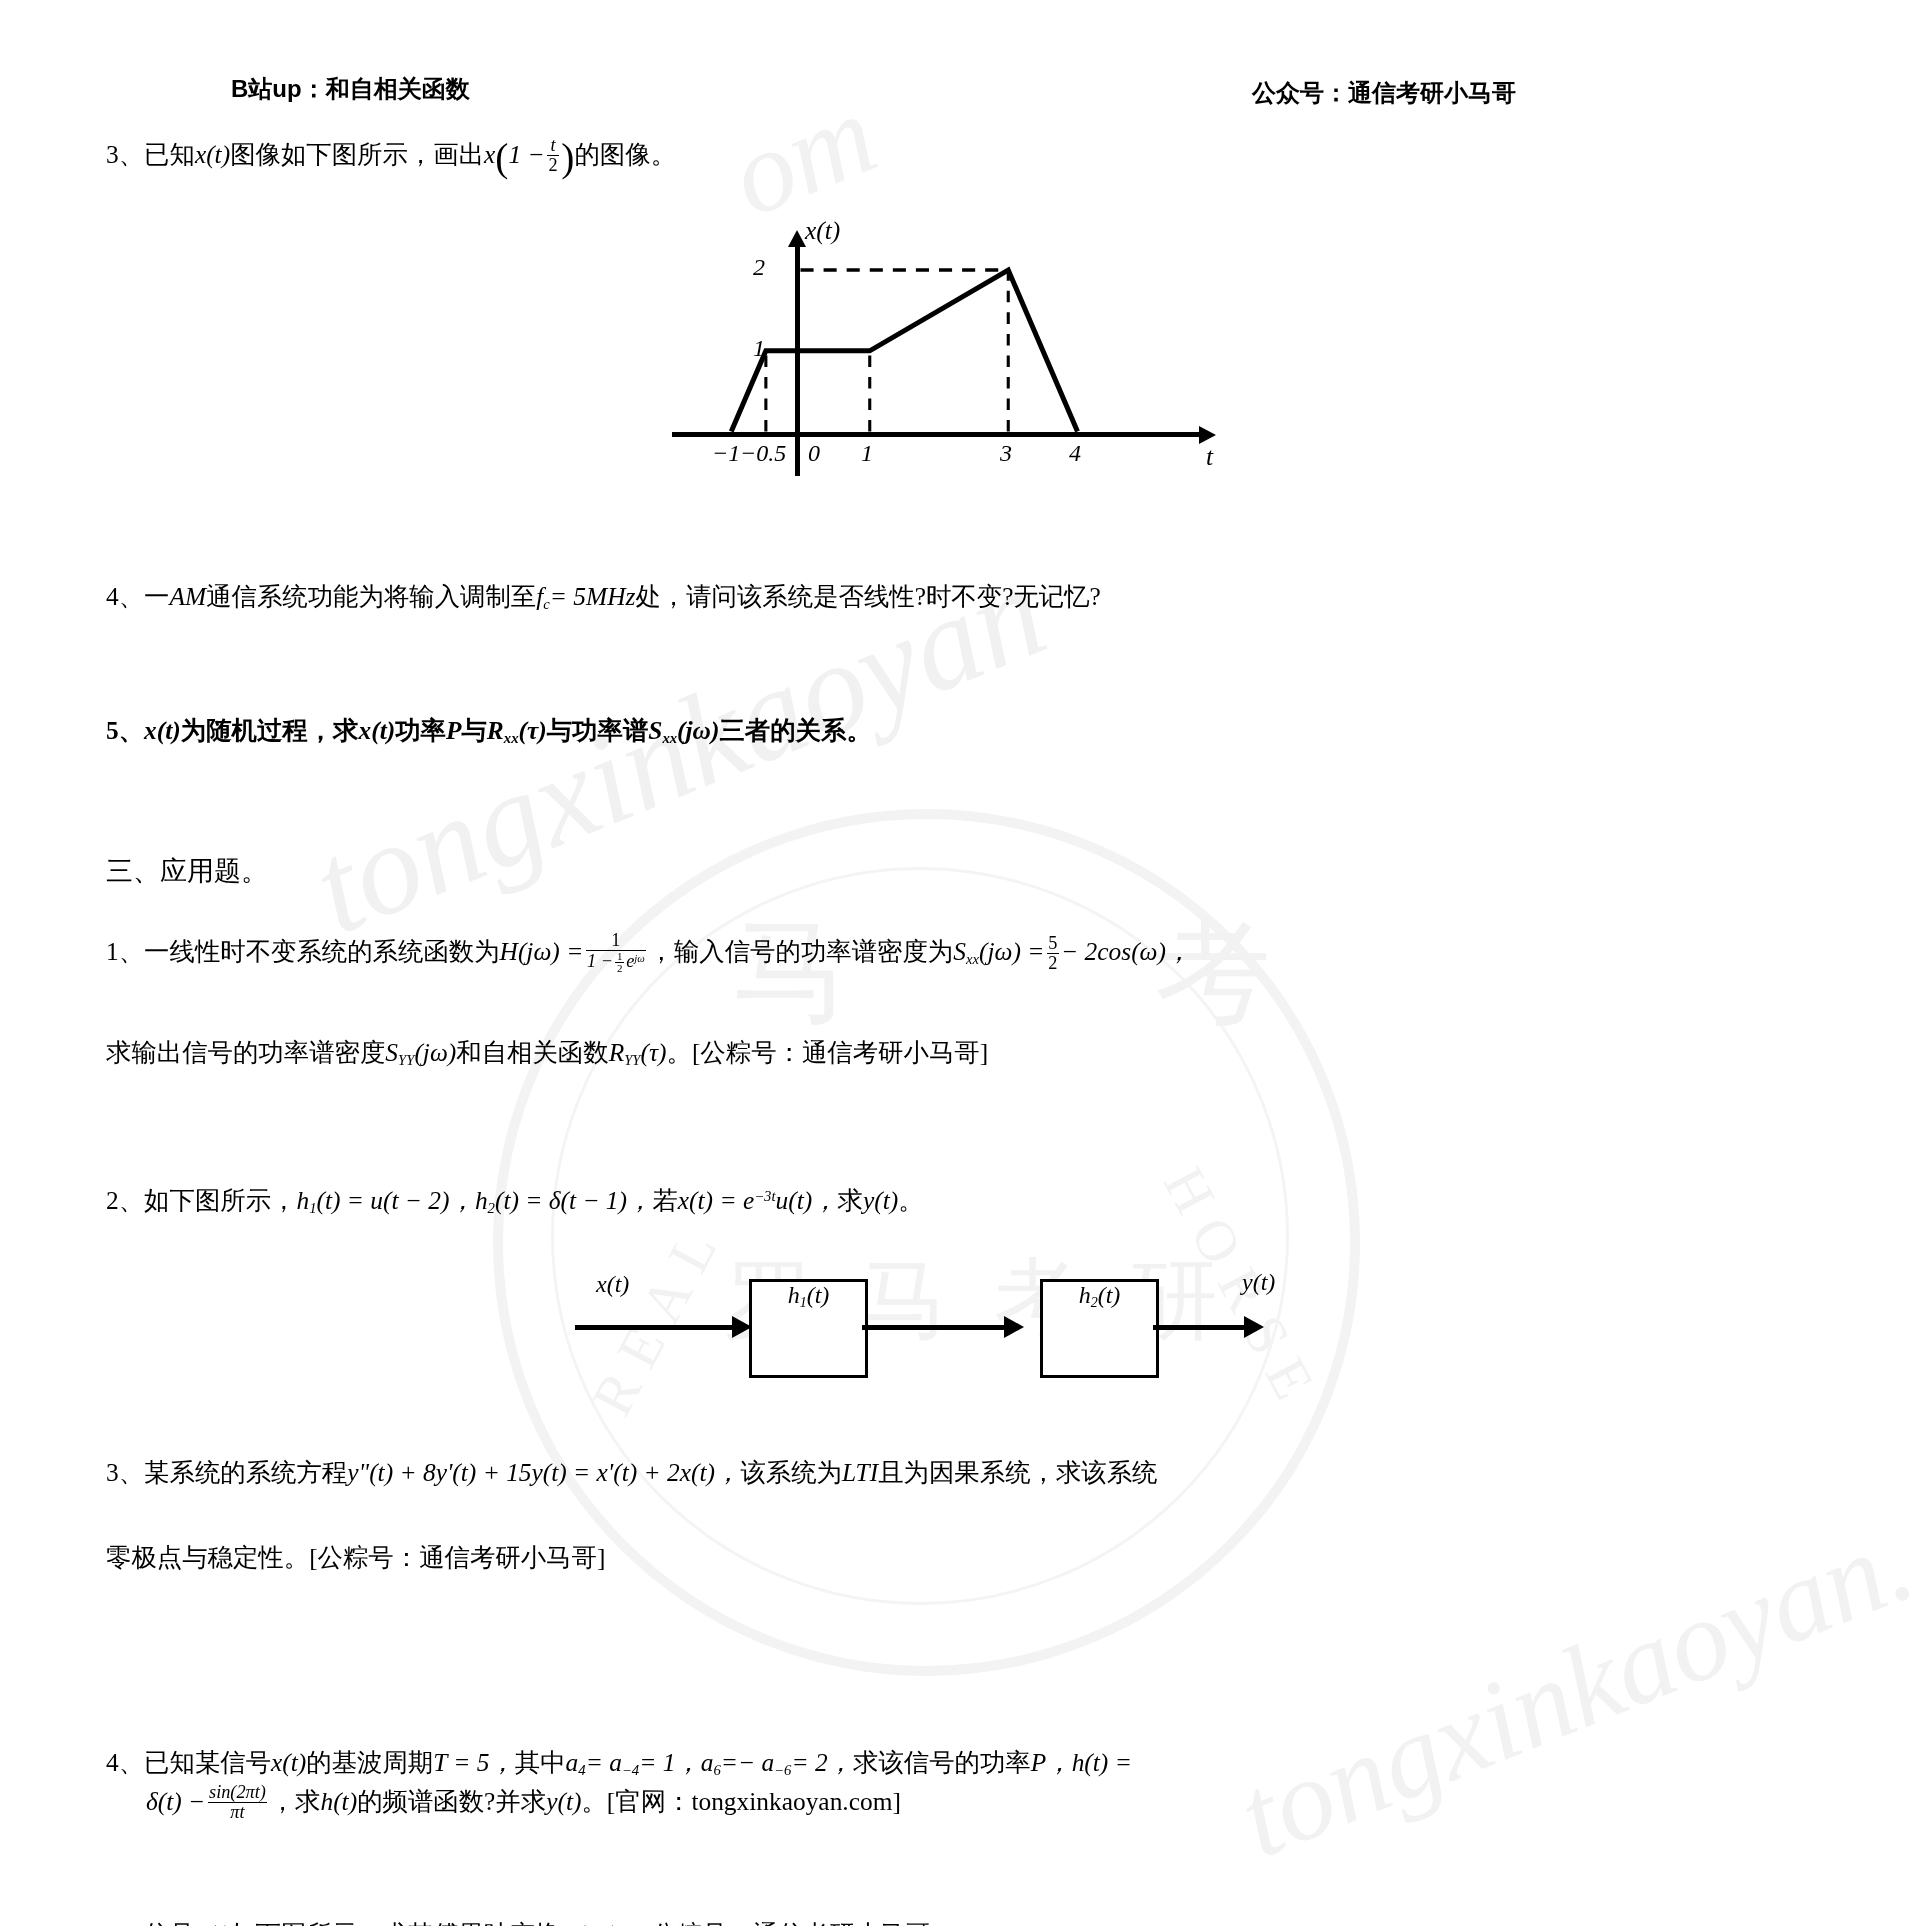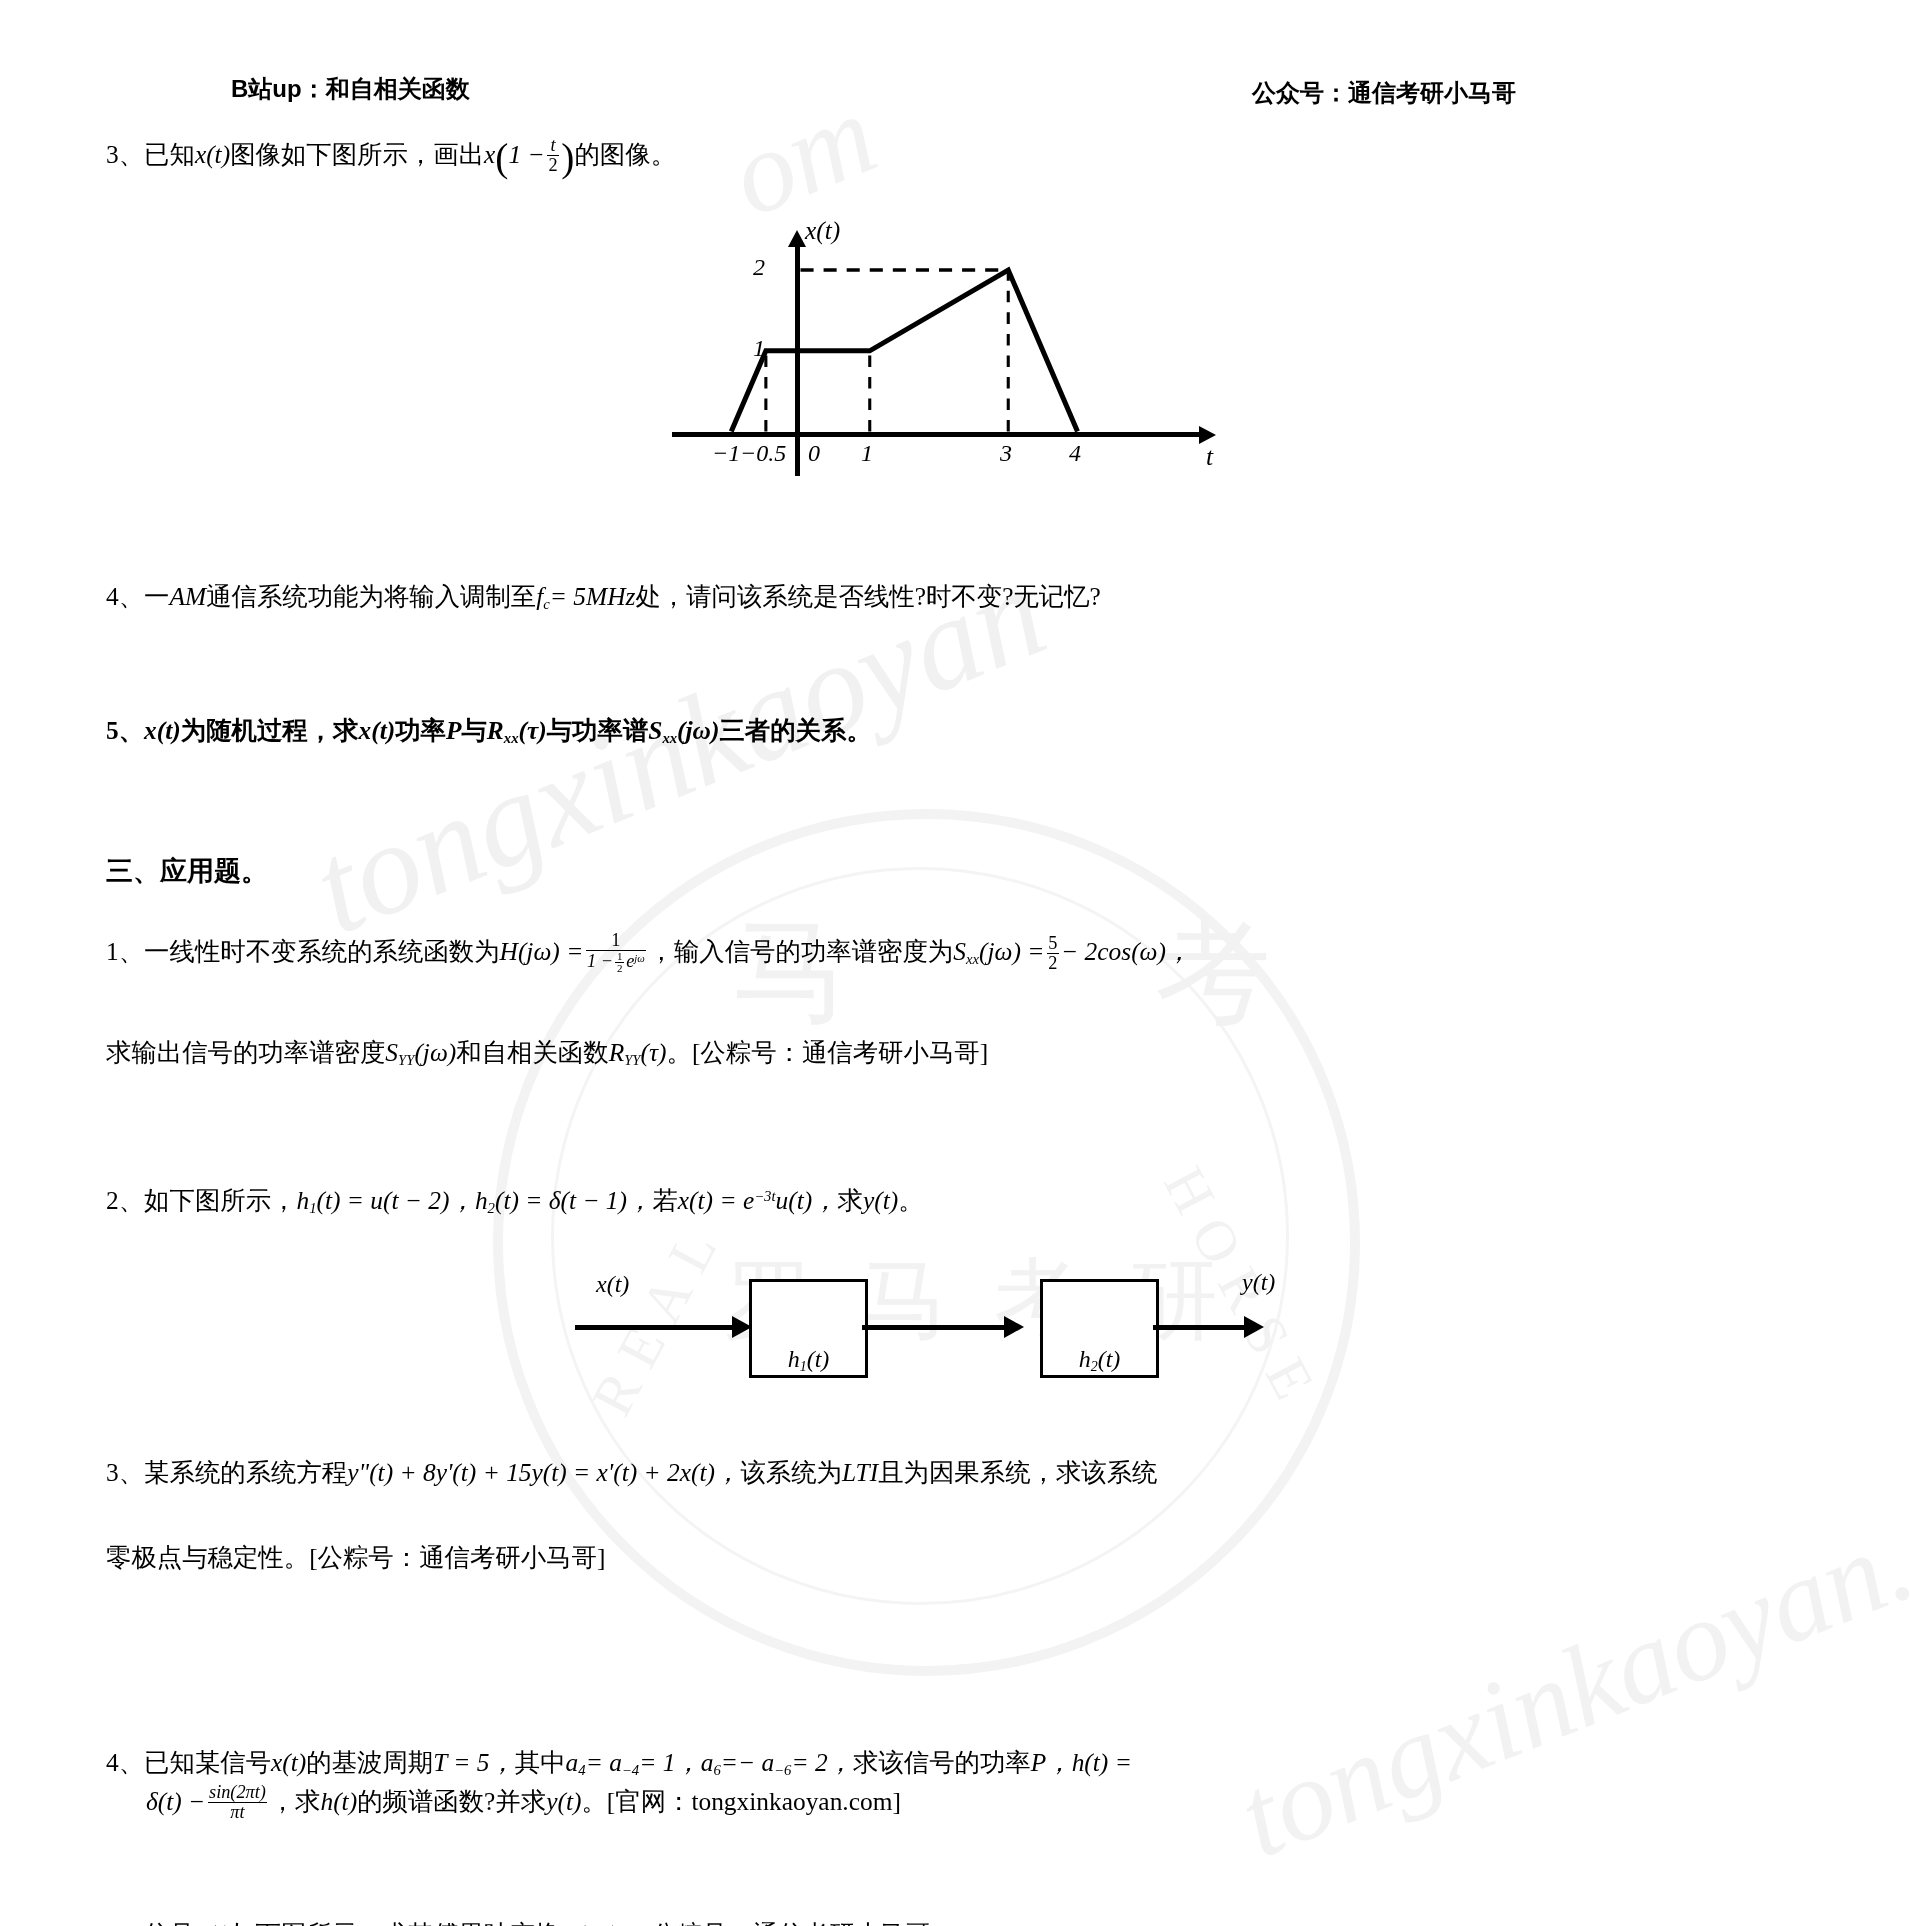--- a/index.html
+++ b/index.html
@@ -108,21 +108,21 @@
     font-family: "Liberation Sans", sans-serif;
     font-size: 24px;
     font-weight: bold;
   }
   .para {
     font-size: 25.4px;
     line-height: 1.0;
   }
   .section-head {
     font-size: 27px;
-    font-weight: bold;
+    font-weight: normal;
   }
   .mathv { font-style: italic; font-family: "Liberation Serif", serif; }
 
   
   .frac {
     display: inline-block;
     vertical-align: middle;
     text-align: center;
     font-size: 0.72em;
     line-height: 1.05;
@@ -176,21 +176,21 @@
     border-bottom: 9.2px solid transparent;
     border-left: 17.7px solid #000;
   }
 
   
   .blk {
     position: absolute;
     border: 3.1px solid #000;
     background: #fff;
     display: flex;
-    align-items: flex-end;
+    align-items: flex-start;
     justify-content: center;
     font-size: 24px;
     font-style: italic;
   }
   .barrow-line { position: absolute; background: #000; height: 5.4px; }
   .barrow-head {
     position: absolute;
     width: 0; height: 0;
     border-top: 11.6px solid transparent;
     border-bottom: 11.6px solid transparent;

